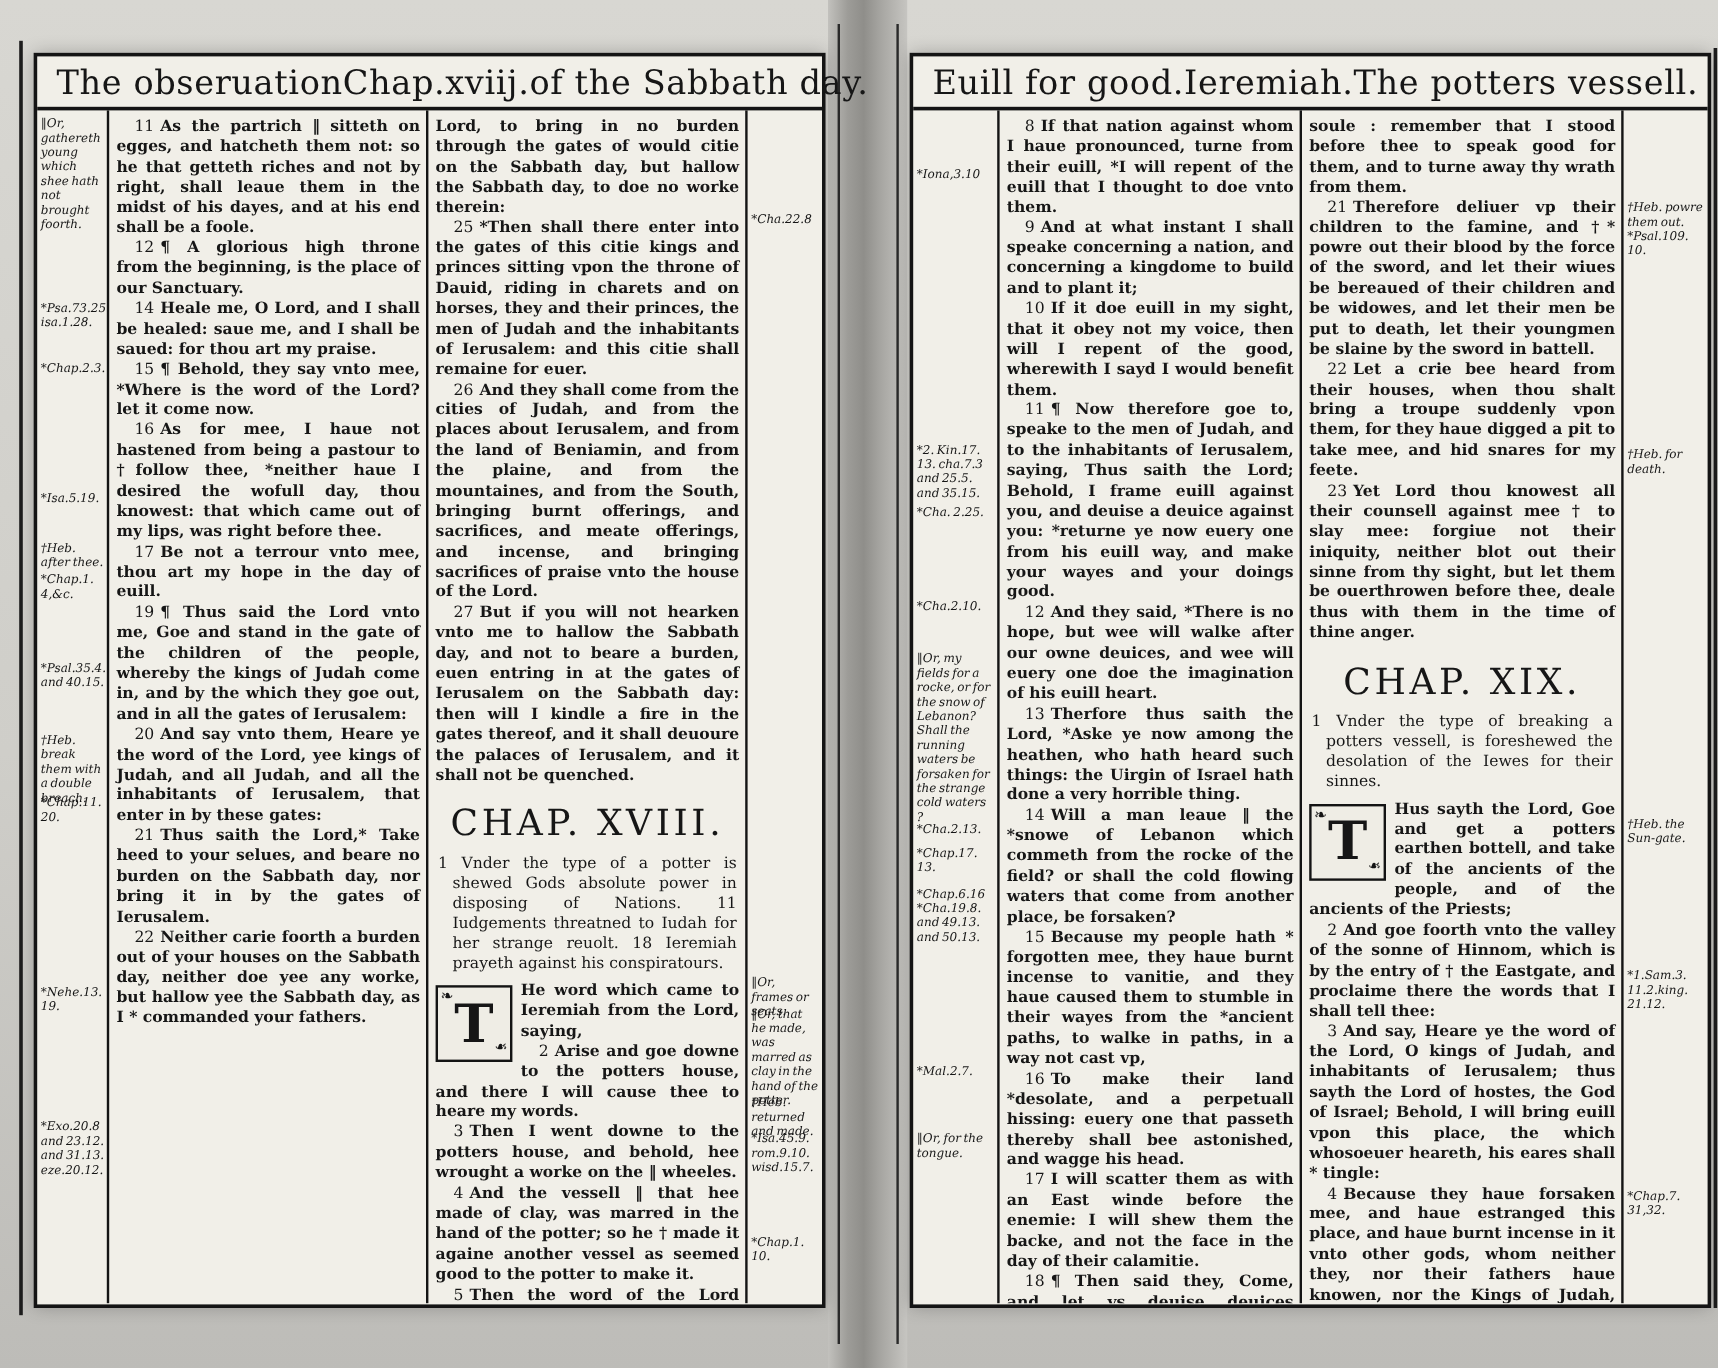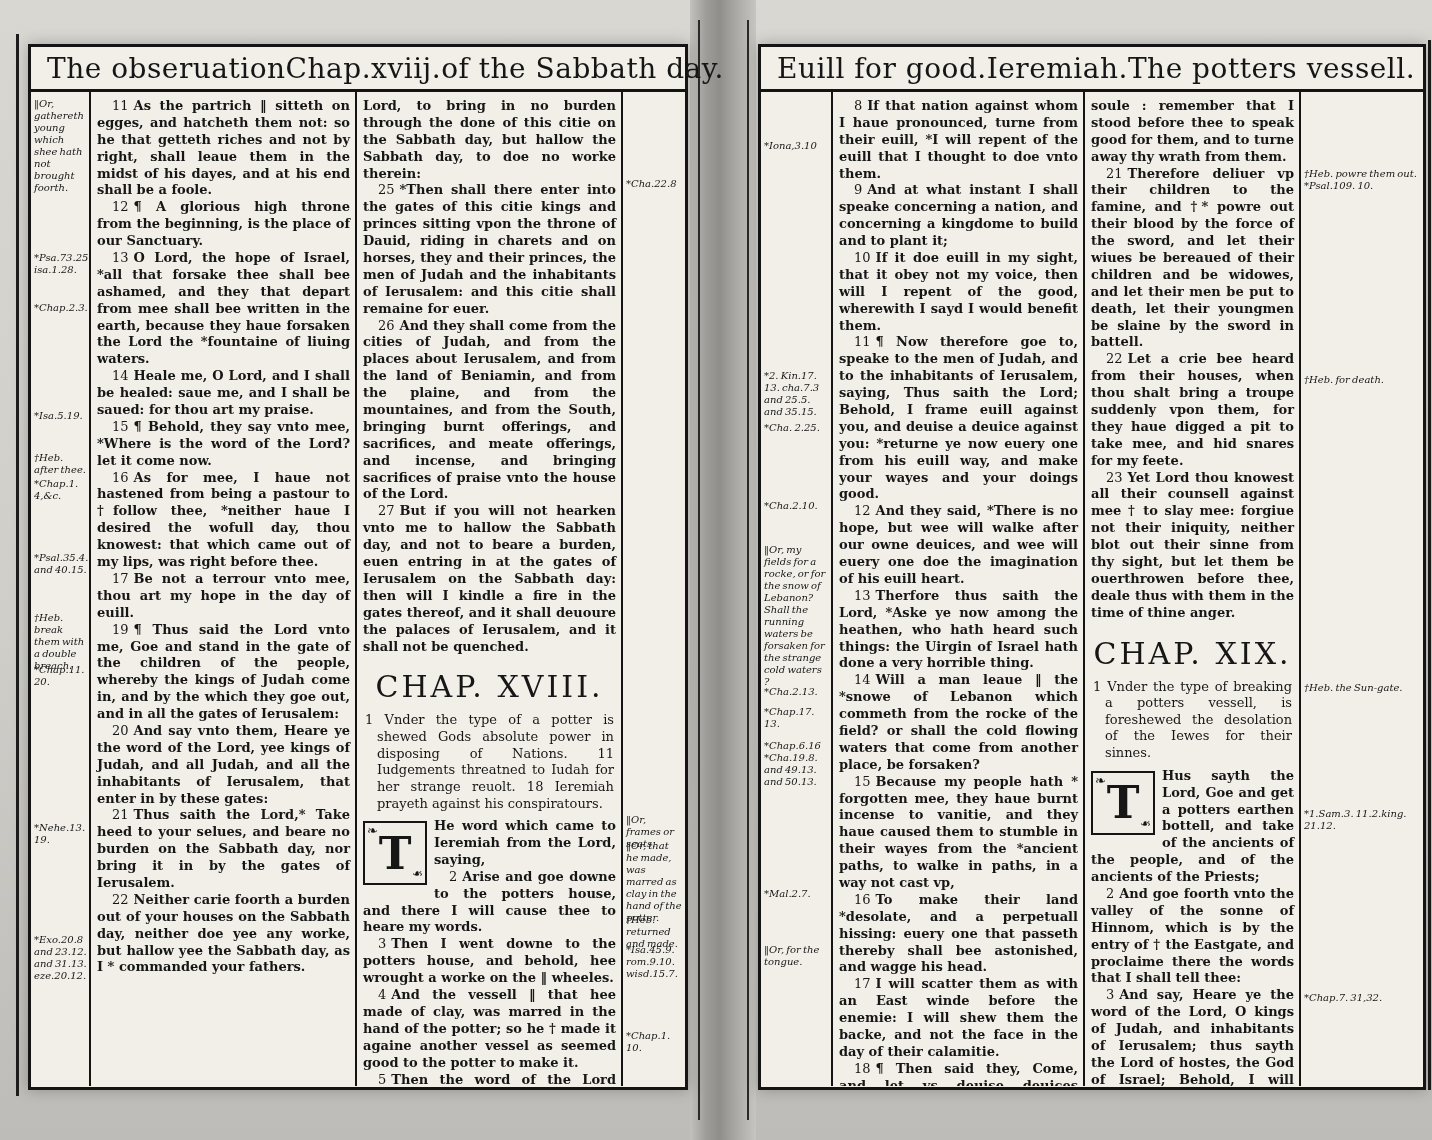--- a/index.html
+++ b/index.html
@@ -94,32 +94,31 @@
         <div class="note" style="top: 386px;">*Chap.1. 4,&amp;c.</div>
         <div class="note" style="top: 460px;">*Psal.35.4. and 40.15.</div>
         <div class="note" style="top: 520px;">†Heb. break them with a double breach.</div>
         <div class="note" style="top: 572px;">*Chap.11. 20.</div>
         <div class="note" style="top: 730px;">*Nehe.13. 19.</div>
         <div class="note" style="top: 842px;">*Exo.20.8 and 23.12. and 31.13. eze.20.12.</div>
       </div>
     <div class="text-col bl br" style="width:268px;">
         <p class="verse"><span class="vnum">11</span><span class="vtext">As the partrich ‖ sitteth on egges, and hatcheth them not: so he that getteth riches and not by right, shall leaue them in the midst of his dayes, and at his end shall be a foole.</span></p>
         <p class="verse"><span class="vnum">12</span><span class="vtext">¶ A glorious high throne from the beginning, is the place of our Sanctuary.</span></p>
-        <p class="verse"><span class="vnum">13</span><span class="vtext">O Lord, the hope of Israel, *all that forsake thee shall bee ashamed, and they that depart from mee shall bee written in the earth, because they haue forsaken the Lord the *fountaine of liuing waters.</span></p>
         <p class="verse"><span class="vnum">14</span><span class="vtext">Heale me, O Lord, and I shall be healed: saue me, and I shall be saued: for thou art my praise.</span></p>
         <p class="verse"><span class="vnum">15</span><span class="vtext">¶ Behold, they say vnto mee, *Where is the word of the Lord? let it come now.</span></p>
         <p class="verse"><span class="vnum">16</span><span class="vtext">As for mee, I haue not hastened from being a pastour to †follow thee, *neither haue I desired the wofull day, thou knowest: that which came out of my lips, was right before thee.</span></p>
         <p class="verse"><span class="vnum">17</span><span class="vtext">Be not a terrour vnto mee, thou art my hope in the day of euill.</span></p>
         <p class="verse"><span class="vnum">19</span><span class="vtext">¶ Thus said the Lord vnto me, Goe and stand in the gate of the children of the people, whereby the kings of Judah come in, and by the which they goe out, and in all the gates of Ierusalem:</span></p>
         <p class="verse"><span class="vnum">20</span><span class="vtext">And say vnto them, Heare ye the word of the Lord, yee kings of Judah, and all Judah, and all the inhabitants of Ierusalem, that enter in by these gates:</span></p>
         <p class="verse"><span class="vnum">21</span><span class="vtext">Thus saith the Lord,* Take heed to your selues, and beare no burden on the Sabbath day, nor bring it in by the gates of Ierusalem.</span></p>
         <p class="verse"><span class="vnum">22</span><span class="vtext">Neither carie foorth a burden out of your houses on the Sabbath day, neither doe yee any worke, but hallow yee the Sabbath day, as I * commanded your fathers.</span></p>
       </div>
     <div class="text-col br" style="width:266px;">
-        <p class="verse cont">Lord, to bring in no burden through the done of this citie on the Sabbath day, but hallow the Sabbath day, to doe no worke therein:</p>
+        <p class="verse cont">Lord, to bring in no burden through the gates of would citie on the Sabbath day, but hallow the Sabbath day, to doe no worke therein:</p>
         <p class="verse"><span class="vnum">25</span><span class="vtext">*Then shall there enter into the gates of this citie kings and princes sitting vpon the throne of Dauid, riding in charets and on horses, they and their princes, the men of Judah and the inhabitants of Ierusalem: and this citie shall remaine for euer.</span></p>
         <p class="verse"><span class="vnum">26</span><span class="vtext">And they shall come from the cities of Judah, and from the places about Ierusalem, and from the land of Beniamin, and from the plaine, and from the mountaines, and from the South, bringing burnt offerings, and sacrifices, and meate offerings, and incense, and bringing sacrifices of praise vnto the house of the Lord.</span></p>
         <p class="verse"><span class="vnum">27</span><span class="vtext">But if you will not hearken vnto me to hallow the Sabbath day, and not to beare a burden, euen entring in at the gates of Ierusalem on the Sabbath day: then will I kindle a fire in the gates thereof, and it shall deuoure the palaces of Ierusalem, and it shall not be quenched.</span></p>
         <div class="chapter-heading">CHAP.  XVIII.</div>
         <div class="chapter-summary">1  Vnder the type of a potter is shewed Gods absolute power in disposing of Nations.  11 Iudgements threatned to Iudah for her strange reuolt.  18 Ieremiah prayeth against his conspiratours.</div>
         <p class="verse dropverse"><span class="dropcap">T</span><span class="vtext">He word which came to Ieremiah from the Lord, saying,</span></p>
         <p class="verse"><span class="vnum">2</span><span class="vtext">Arise and goe downe to the potters house, and there I will cause thee to heare my words.</span></p>
         <p class="verse"><span class="vnum">3</span><span class="vtext">Then I went downe to the potters house, and behold, hee wrought a worke on the ‖ wheeles.</span></p>
         <p class="verse"><span class="vnum">4</span><span class="vtext">And the vessell ‖ that hee made of clay, was marred in the hand of the potter; so he † made it againe another vessel as seemed good to the potter to make it.</span></p>
         <p class="verse"><span class="vnum">5</span><span class="vtext">Then the word of the Lord came to me, saying,</span></p>
@@ -160,21 +159,21 @@
         <p class="verse"><span class="vnum">10</span><span class="vtext">If it doe euill in my sight, that it obey not my voice, then will I repent of the good, wherewith I sayd I would benefit them.</span></p>
         <p class="verse"><span class="vnum">11</span><span class="vtext">¶ Now therefore goe to, speake to the men of Judah, and to the inhabitants of Ierusalem, saying, Thus saith the Lord; Behold, I frame euill against you, and deuise a deuice against you: *returne ye now euery one from his euill way, and make your wayes and your doings good.</span></p>
         <p class="verse"><span class="vnum">12</span><span class="vtext">And they said, *There is no hope, but wee will walke after our owne deuices, and wee will euery one doe the imagination of his euill heart.</span></p>
         <p class="verse"><span class="vnum">13</span><span class="vtext">Therfore thus saith the Lord, *Aske ye now among the heathen, who hath heard such things: the Uirgin of Israel hath done a very horrible thing.</span></p>
         <p class="verse"><span class="vnum">14</span><span class="vtext">Will a man leaue ‖ the *snowe of Lebanon which commeth from the rocke of the field? or shall the cold flowing waters that come from another place, be forsaken?</span></p>
         <p class="verse"><span class="vnum">15</span><span class="vtext">Because my people hath * forgotten mee, they haue burnt incense to vanitie, and they haue caused them to stumble in their wayes from the *ancient paths, to walke in paths, in a way not cast vp,</span></p>
         <p class="verse"><span class="vnum">16</span><span class="vtext">To make their land *desolate, and a perpetuall hissing: euery one that passeth thereby shall bee astonished, and wagge his head.</span></p>
         <p class="verse"><span class="vnum">17</span><span class="vtext">I will scatter them as with an East winde before the enemie: I will shew them the backe, and not the face in the day of their calamitie.</span></p>
         <p class="verse"><span class="vnum">18</span><span class="vtext">¶ Then said they, Come, and let vs deuise deuices against Ieremiah: *For the Law shall not perish from the Priest, nor counsell from the wise, nor the word from the Prophet: Come and let vs smite him ‖ with the tongue, and let vs not giue heede to any of his wordes.</span></p>
       </div>
-    <div class="text-col br" style="width:216px;">
+    <div class="text-col br" style="width:268px;">
         <p class="verse cont">soule : remember that I stood before thee to speak good for them, and to turne away thy wrath from them.</p>
         <p class="verse"><span class="vnum">21</span><span class="vtext">Therefore deliuer vp their children to the famine, and †* powre out their blood by the force of the sword, and let their wiues be bereaued of their children and be widowes, and let their men be put to death, let their youngmen be slaine by the sword in battell.</span></p>
         <p class="verse"><span class="vnum">22</span><span class="vtext">Let a crie bee heard from their houses, when thou shalt bring a troupe suddenly vpon them, for they haue digged a pit to take mee, and hid snares for my feete.</span></p>
         <p class="verse"><span class="vnum">23</span><span class="vtext">Yet Lord thou knowest all their counsell against mee † to slay mee: forgiue not their iniquity, neither blot out their sinne from thy sight, but let them be ouerthrowen before thee, deale thus with them in the time of thine anger.</span></p>
         <div class="chapter-heading">CHAP.  XIX.</div>
         <div class="chapter-summary">1  Vnder the type of breaking a potters vessell, is foreshewed the desolation of the Iewes for their sinnes.</div>
         <p class="verse dropverse"><span class="dropcap">T</span><span class="vtext">Hus sayth the Lord, Goe and get a potters earthen bottell, and take of the ancients of the people, and of the ancients of the Priests;</span></p>
         <p class="verse"><span class="vnum">2</span><span class="vtext">And goe foorth vnto the valley of the sonne of Hinnom, which is by the entry of † the Eastgate, and proclaime there the words that I shall tell thee:</span></p>
         <p class="verse"><span class="vnum">3</span><span class="vtext">And say, Heare ye the word of the Lord, O kings of Judah, and inhabitants of Ierusalem; thus sayth the Lord of hostes, the God of Israel; Behold, I will bring euill vpon this place, the which whosoeuer heareth, his eares shall * tingle:</span></p>
         <p class="verse"><span class="vnum">4</span><span class="vtext">Because they haue forsaken mee, and haue estranged this place, and haue burnt incense in it vnto other gods, whom neither they, nor their fathers haue knowen, nor the Kings of Judah, and haue filled this place with the blood of innocents.</span></p>

